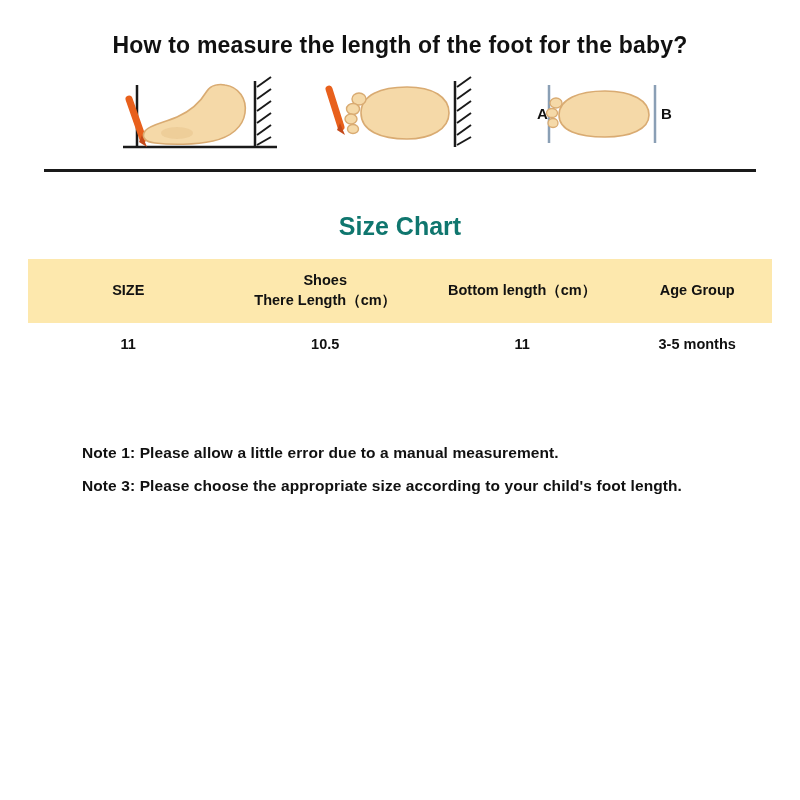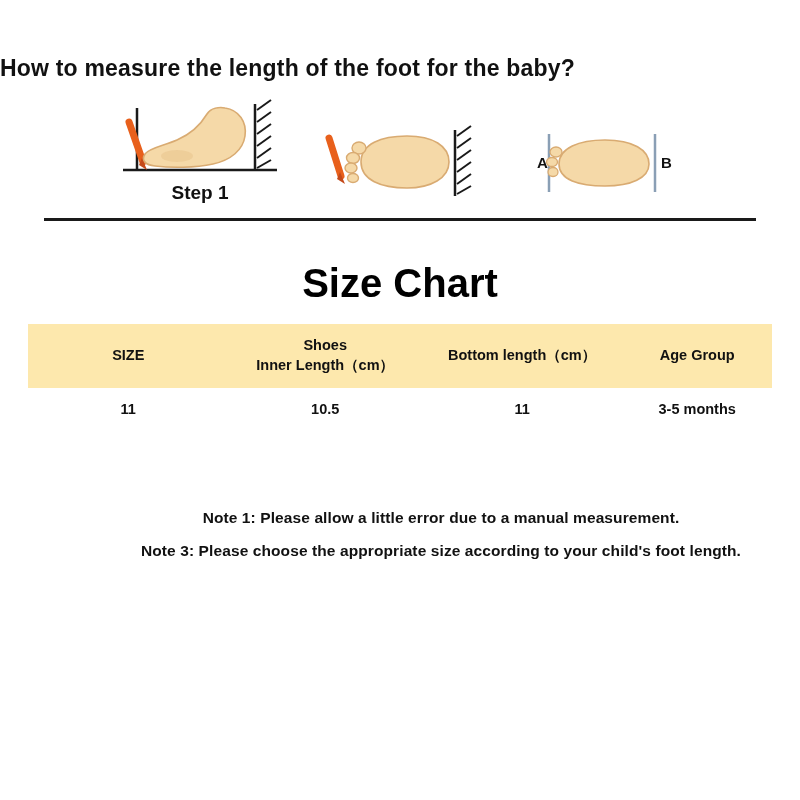--- a/index.html
+++ b/index.html
@@ -11,25 +11,25 @@
     width: 800px;
     height: 800px;
     font-family: "Liberation Sans", sans-serif;
     color: #111111;
     position: relative;
     overflow: hidden;
   }
 
   
   .measure-title {
-    text-align: left;
+    text-align: center;
     font-size: 23px;
     font-weight: bold;
     letter-spacing: 0.2px;
-    margin-top: 55px;
+    margin-top: 32px;
     color: #111111;
   }
 
   .steps {
     display: flex;
     justify-content: center;
     align-items: flex-end;
     gap: 0px;
     margin-top: 14px;
   }
@@ -53,24 +53,24 @@
   .divider {
     width: 712px;
     height: 3px;
     background: #1a1a1a;
     margin: 14px auto 0 auto;
   }
 
   
   .chart-title {
     text-align: center;
-    font-size: 40px;
+    font-size: 25px;
     font-weight: bold;
     margin-top: 40px;
-    color: #000000;
+    color: #0f766e;
   }
 
   
   table.size-table {
     width: 744px;
     margin: 18px auto 0 auto;
     border-collapse: collapse;
     table-layout: fixed;
   }
   table.size-table th,
@@ -103,21 +103,20 @@
   .notes {
     margin: 80px 0 0 0;
     padding: 0 0 0 82px;
   }
   .note {
     font-size: 15.5px;
     font-weight: bold;
     color: #111111;
     margin-bottom: 15px;
     letter-spacing: 0.1px;
-    text-align: center;
   }
 </style>
 </head>
 <body>
 
 <div class="measure-title">How to measure the length of the foot for the baby?</div>
 
 <div class="steps">
 
   <div class="step">
@@ -141,21 +140,20 @@
 
         <g>
           <line x1="14" y1="26" x2="28" y2="66" stroke="#e8601c" stroke-width="7" stroke-linecap="round"></line>
           <polygon points="27,62 32,74 24,69" fill="#c4491a"></polygon>
         </g>
 
         <path d="M110 12 C124 14 132 26 130 40 C128 54 116 64 98 68 C80 72 56 72 40 70 C30 69 26 64 30 58 C34 52 48 50 62 44 C76 38 86 28 92 18 C96 12 104 11 110 12 Z" fill="#f5d9a8" stroke="#d9ab72" stroke-width="1.6"></path>
         <ellipse cx="62" cy="60" rx="16" ry="6" fill="#eccb96" opacity="0.85"></ellipse>
       </svg>
     </div>
-    <div class="step-label">Step 1</div>
   </div>
 
   <div class="step">
     <div class="step-figure">
       <svg width="170" height="82" viewBox="0 0 170 82">
 
         <line x1="140" y1="8" x2="140" y2="74" stroke="#1a1a1a" stroke-width="2.5"></line>
         <g stroke="#1a1a1a" stroke-width="2">
           <line x1="142" y1="14" x2="156" y2="4"></line>
           <line x1="142" y1="26" x2="156" y2="16"></line>
@@ -203,21 +201,21 @@
 <div class="divider"></div>
 
 <div class="chart-title">Size Chart</div>
 
 <table class="size-table">
   <thead>
     <tr>
       <th class="col-size">SIZE</th>
       <th class="col-inner">
         <div>Shoes</div>
-        <div>Inner Length（cm）</div>
+        <div>There Length（cm）</div>
       </th>
       <th class="col-bottom">Bottom length（cm）</th>
       <th class="col-age">Age Group</th>
     </tr>
   </thead>
   <tbody>
     <tr>
       <td>11</td>
       <td>10.5</td>
       <td>11</td>

